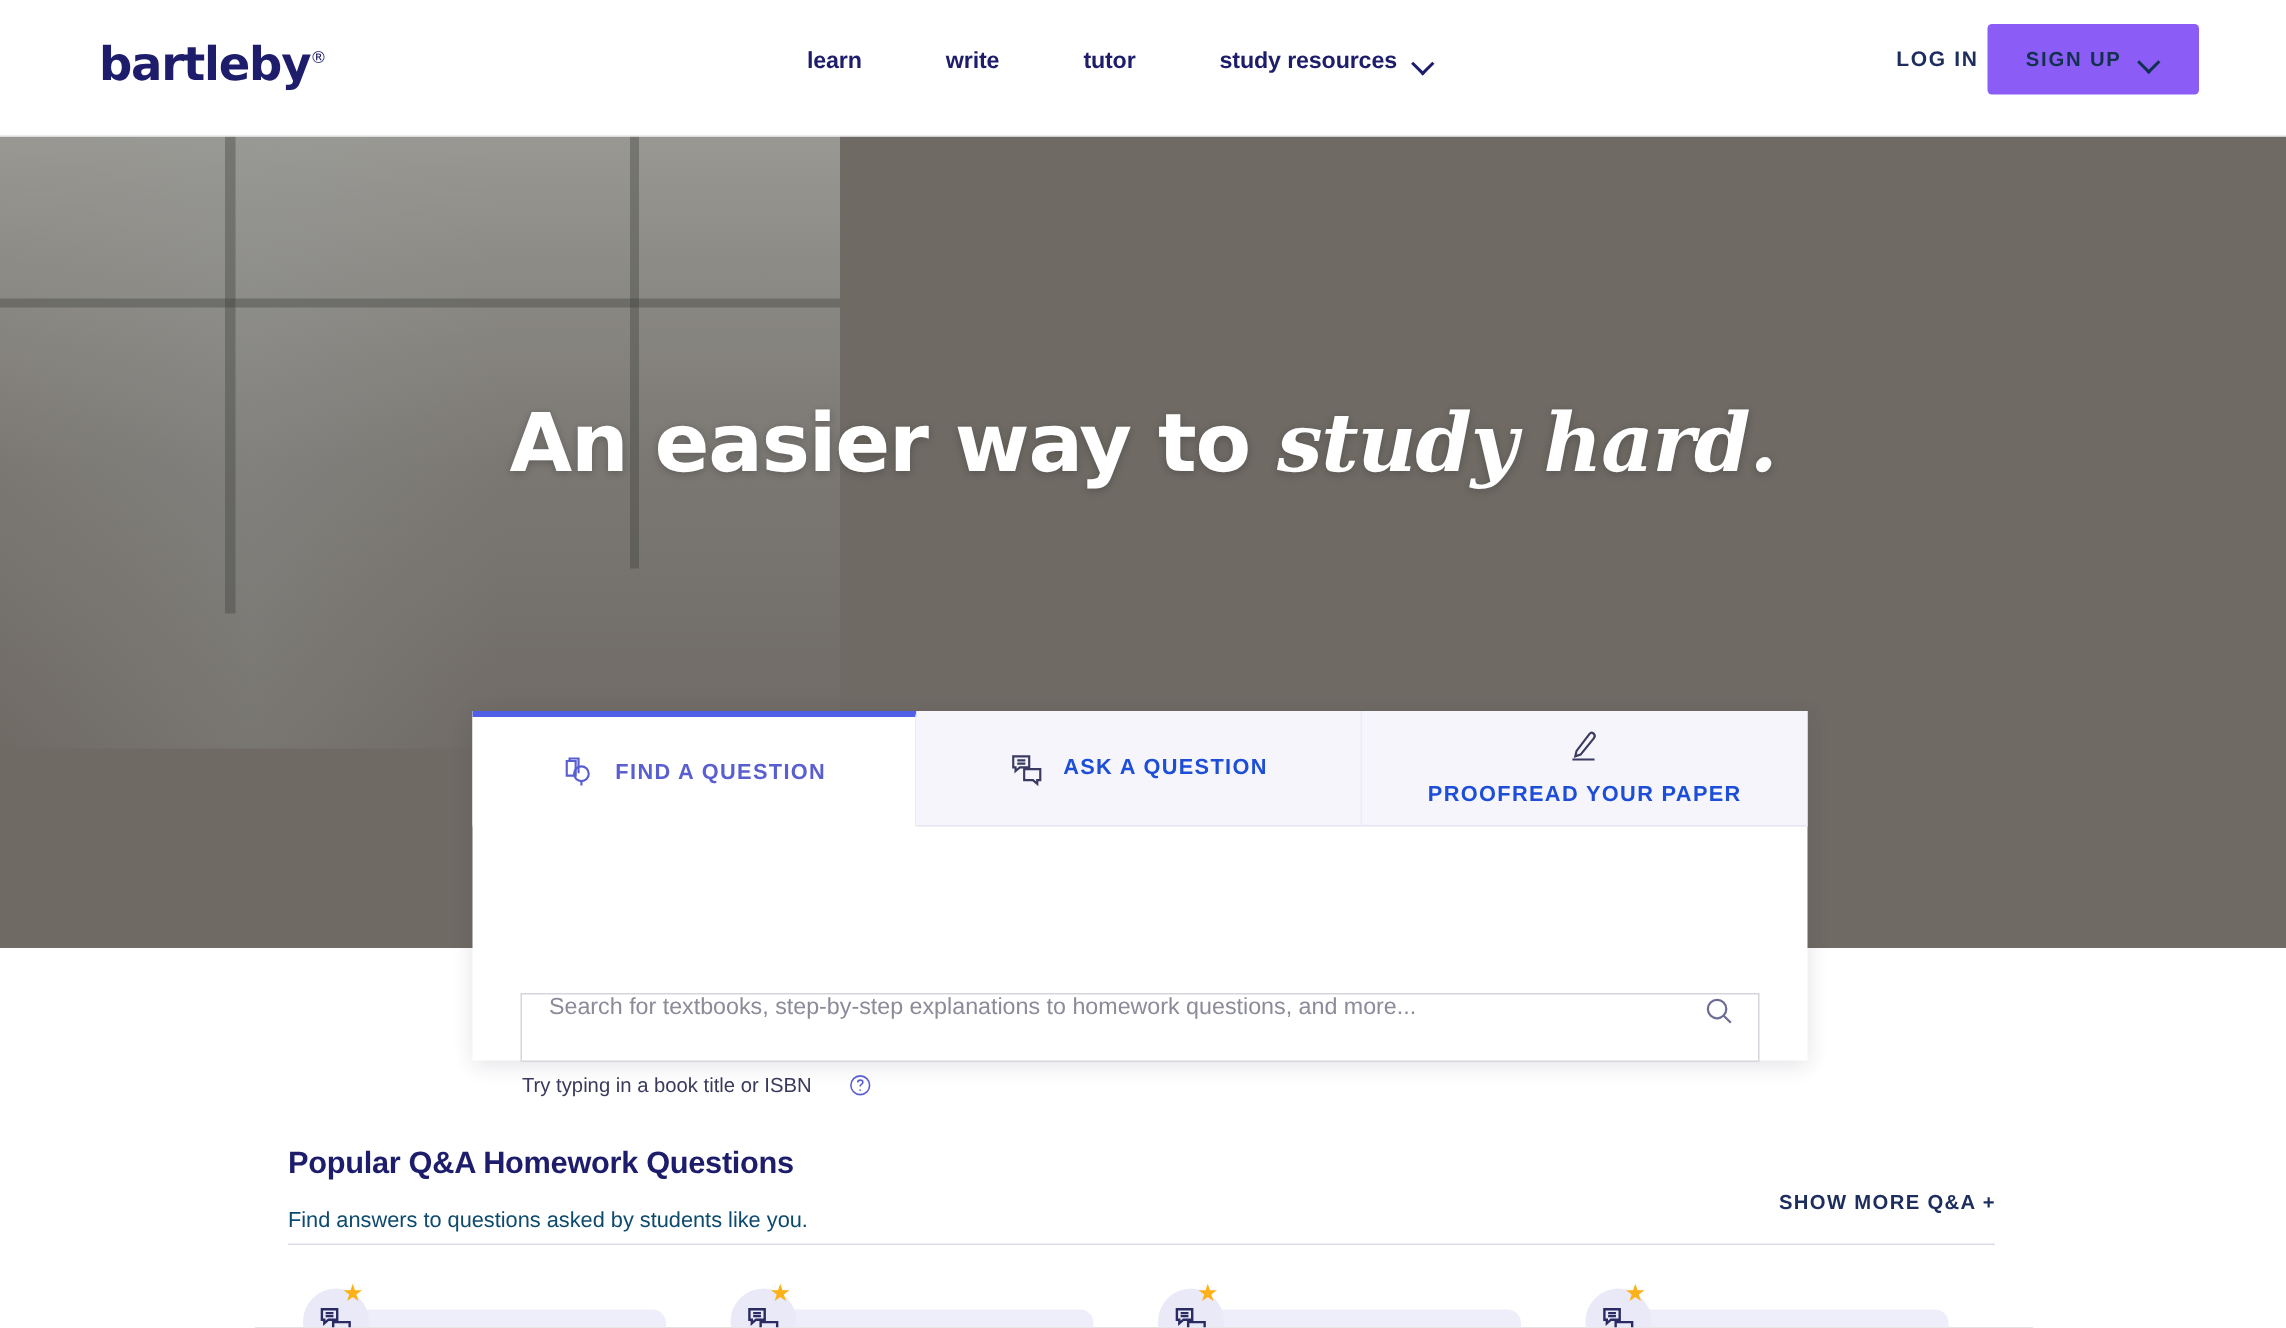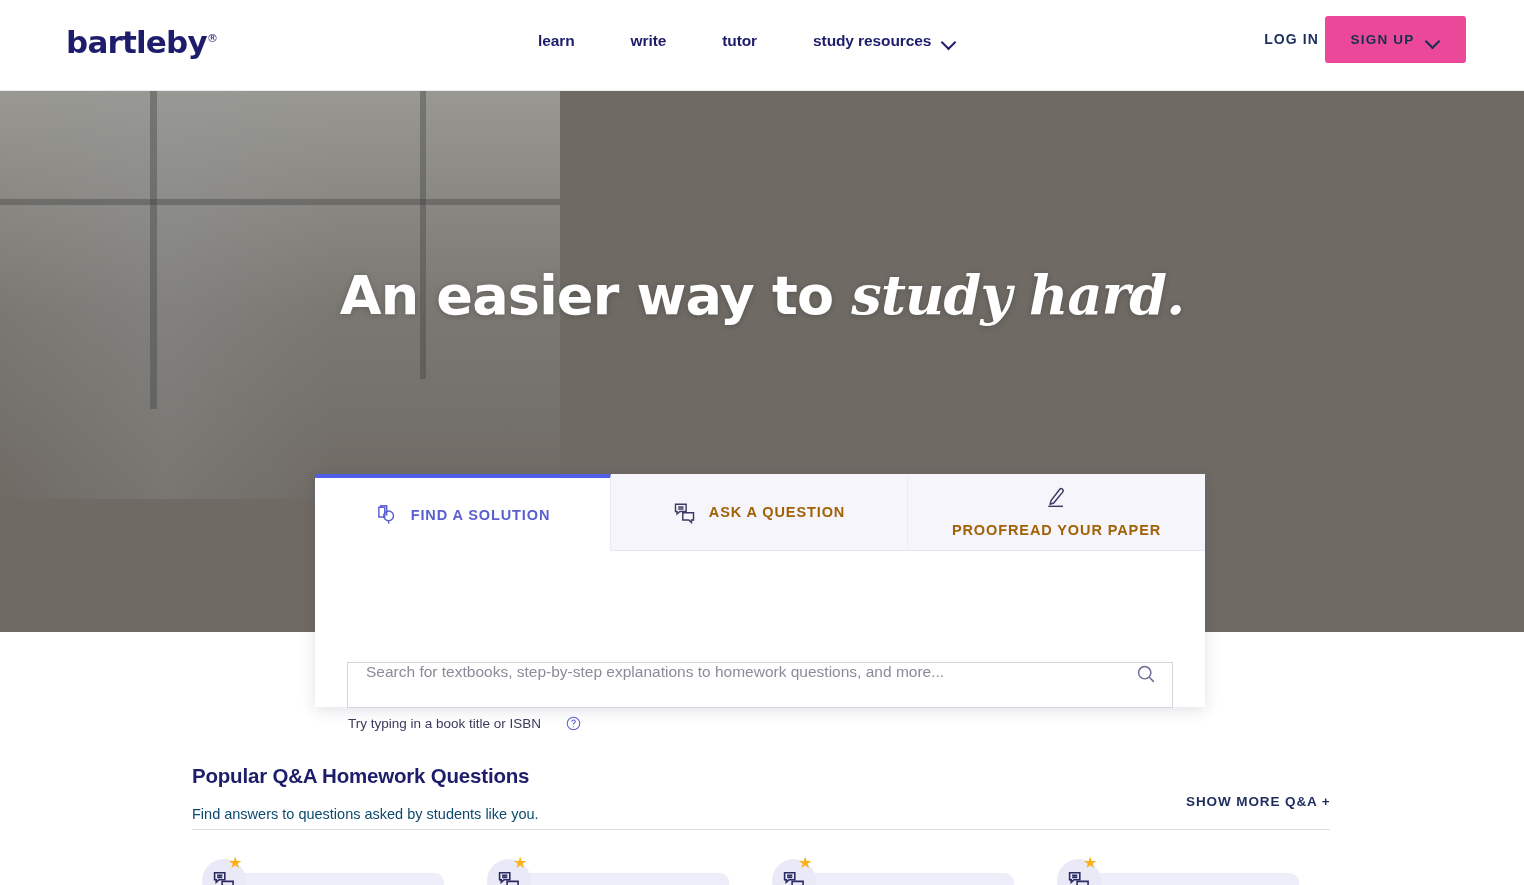--- a/index.html
+++ b/index.html
@@ -102,21 +102,21 @@
     color: #1d2d5e;
     cursor: pointer;
   }
 
   .signup {
     position: absolute;
     right: 58px;
     top: 16px;
     width: 141px;
     height: 47px;
-    background: #ec4899;
+    background: #8b5cf6;
     border-radius: 3px;
     display: flex;
     align-items: center;
     justify-content: center;
     gap: 13px;
     cursor: pointer;
   }
   .signup .label {
     font-size: 13.5px;
     font-weight: bold;
@@ -238,21 +238,21 @@
   .tab.w3 { width: 297px; flex-direction: column; }
   .tab.active {
     background: #ffffff;
     border-bottom: none;
     border-top: 4px solid #4f5fe6;
   }
   .tab .tlabel {
     font-size: 14.5px;
     font-weight: bold;
     letter-spacing: 0.9px;
-    color: #a16207;
+    color: #1d4ed8;
     white-space: nowrap;
   }
   .tab.active .tlabel { color: #5a5fd0; }
   .tab .ticon { display: flex; align-items: center; justify-content: center; }
 
   .searchbody {
     position: relative;
     width: 890px;
     height: 156px;
   }
@@ -432,21 +432,21 @@
 
       <div class="tab w1 active">
         <span class="ticon">
           <svg width="23" height="23" viewBox="0 0 24 24" fill="none" stroke="#5a5fd0" stroke-width="1.5">
             <path d="M4 4.5h6.2v10.2H4z"></path>
             <path d="M6 4.5V2.8h6.2v10.2"></path>
             <circle cx="14.2" cy="13.4" r="5.1"></circle>
             <path d="M14.2 18.5v3.1"></path>
           </svg>
         </span>
-        <span class="tlabel">FIND A SOLUTION</span>
+        <span class="tlabel">FIND A QUESTION</span>
       </div>
 
       <div class="tab w2">
         <span class="ticon">
           <svg width="23" height="23" viewBox="0 0 24 24" fill="none" stroke="#3a3a63" stroke-width="1.5">
             <path d="M2.6 3.4h11.1v7.6H7.2l-3 2.6v-2.6H2.6z"></path>
             <path d="M5.4 6.2h5.6M5.4 8.4h5.6"></path>
             <path d="M10.2 12.3h11.2v7.6h-2.1v2.6l-3-2.6h-6.1z"></path>
           </svg>
         </span>

